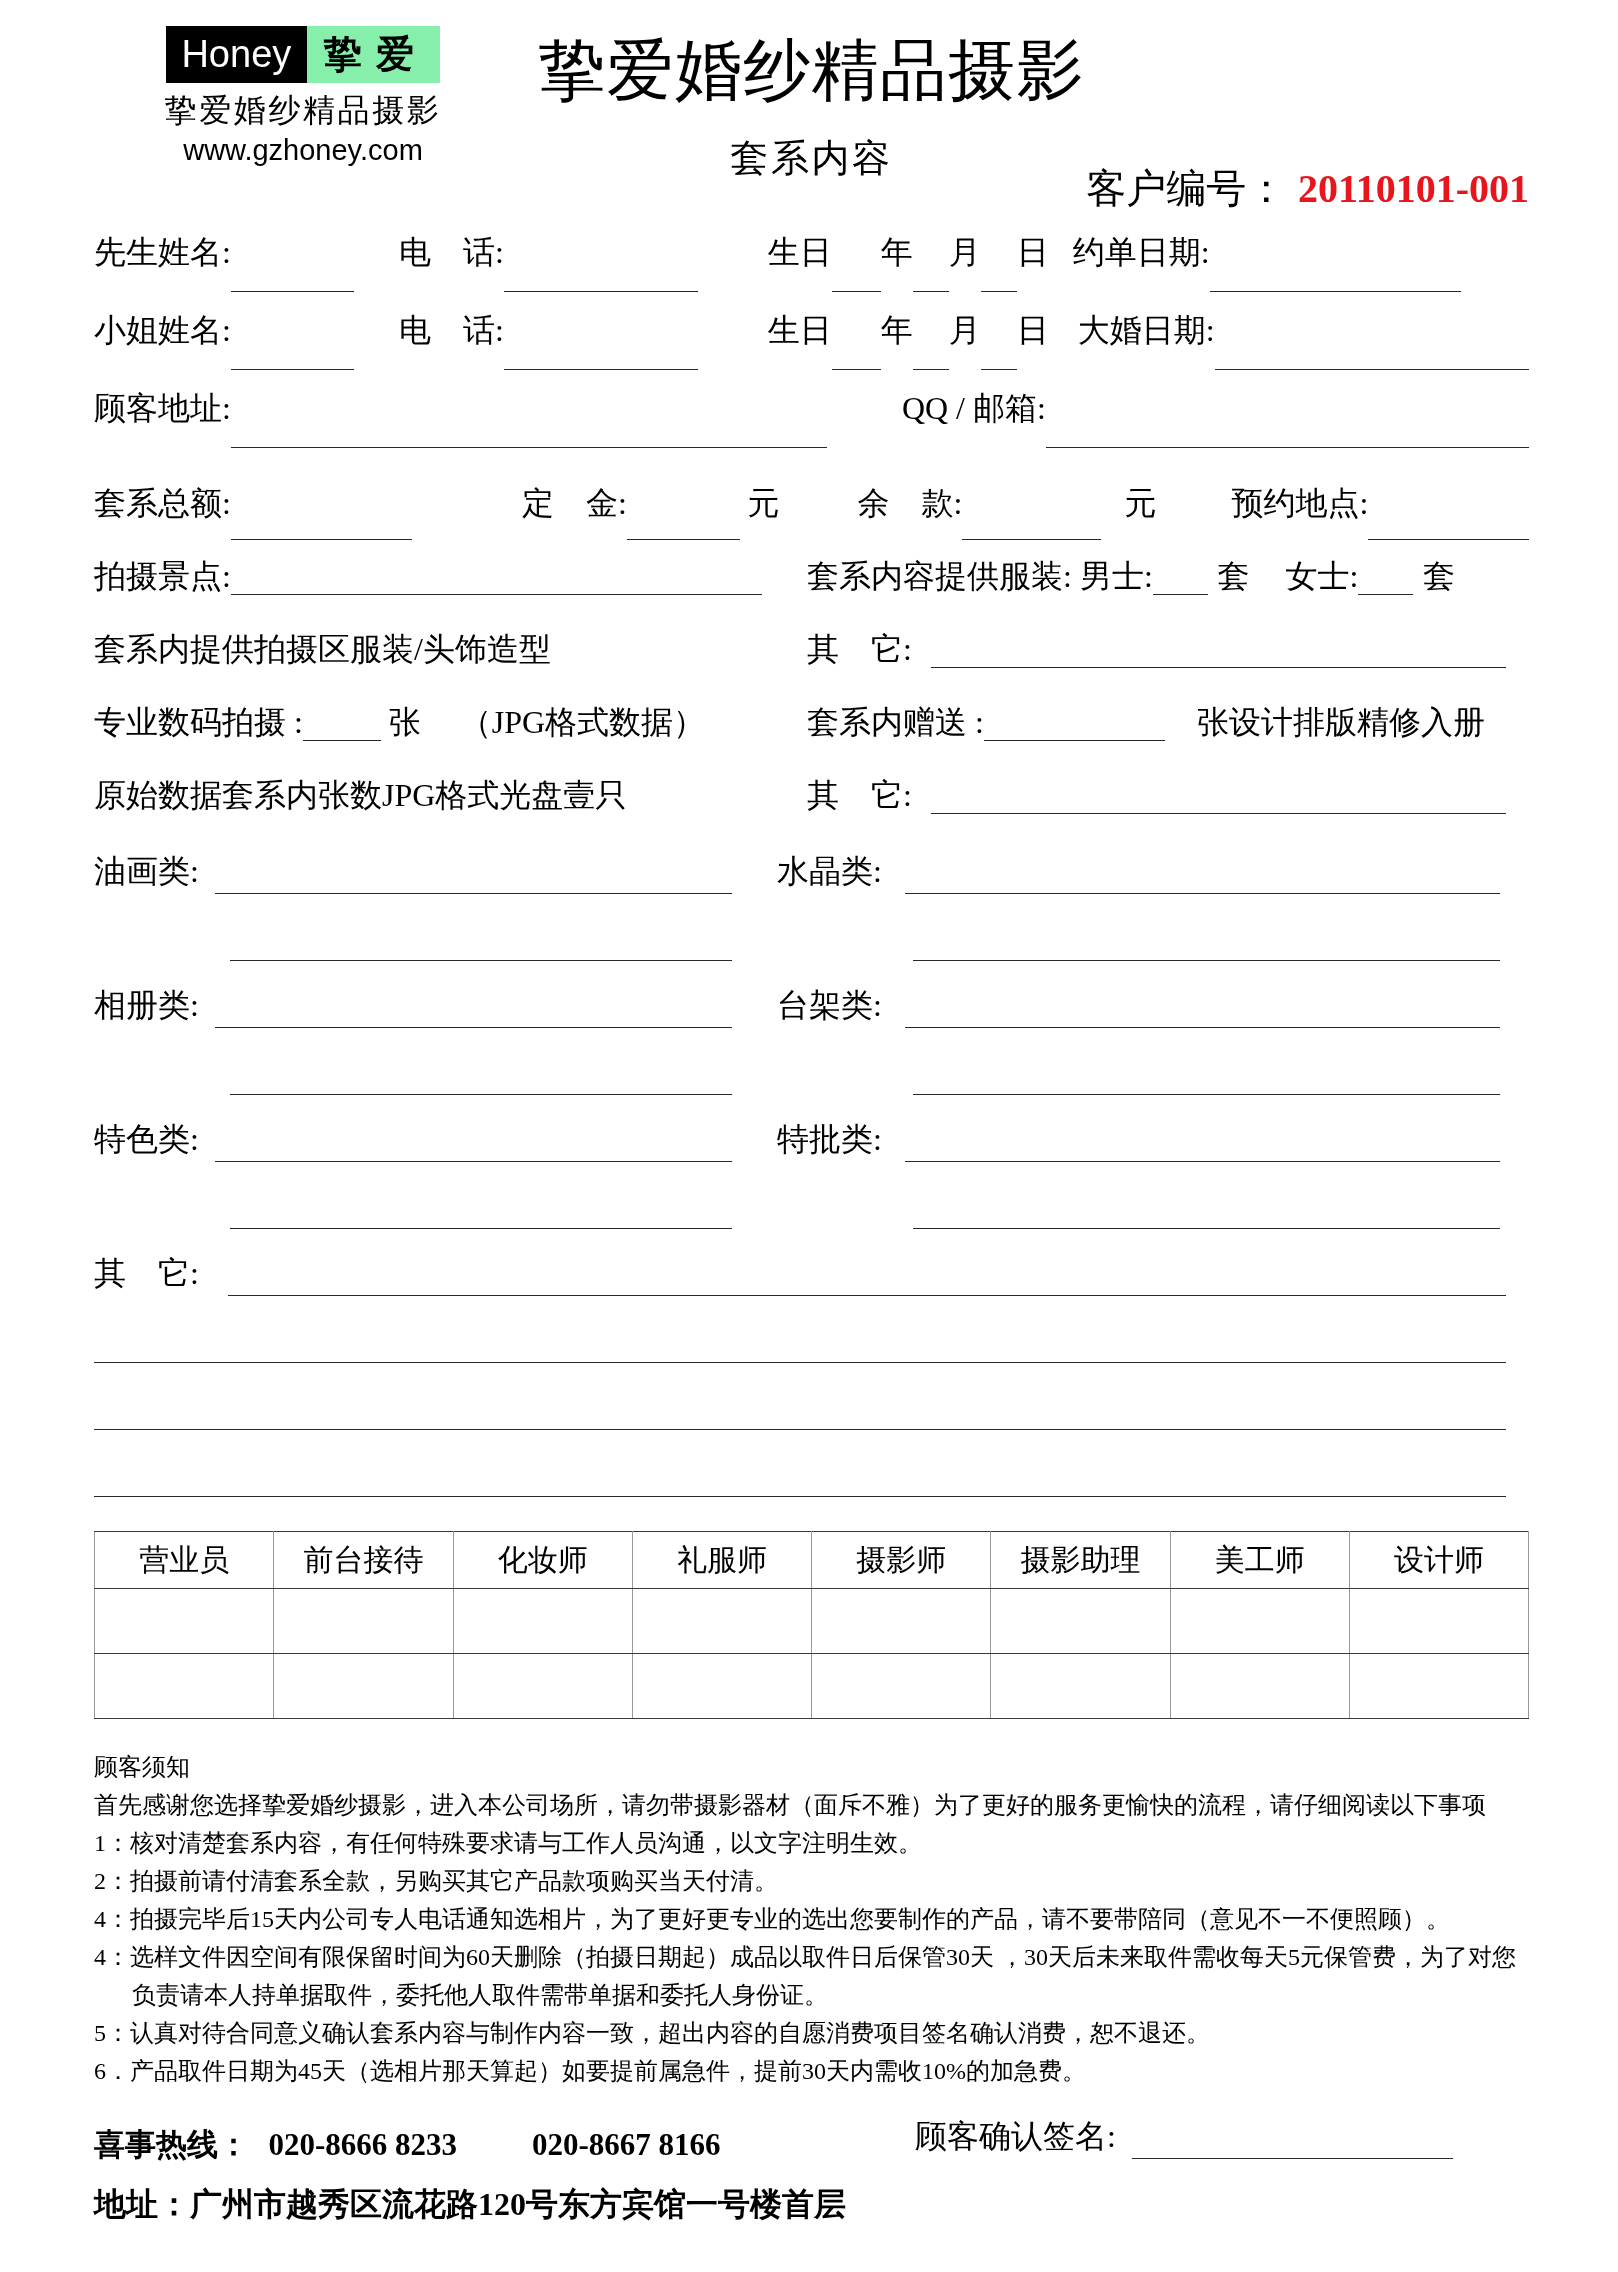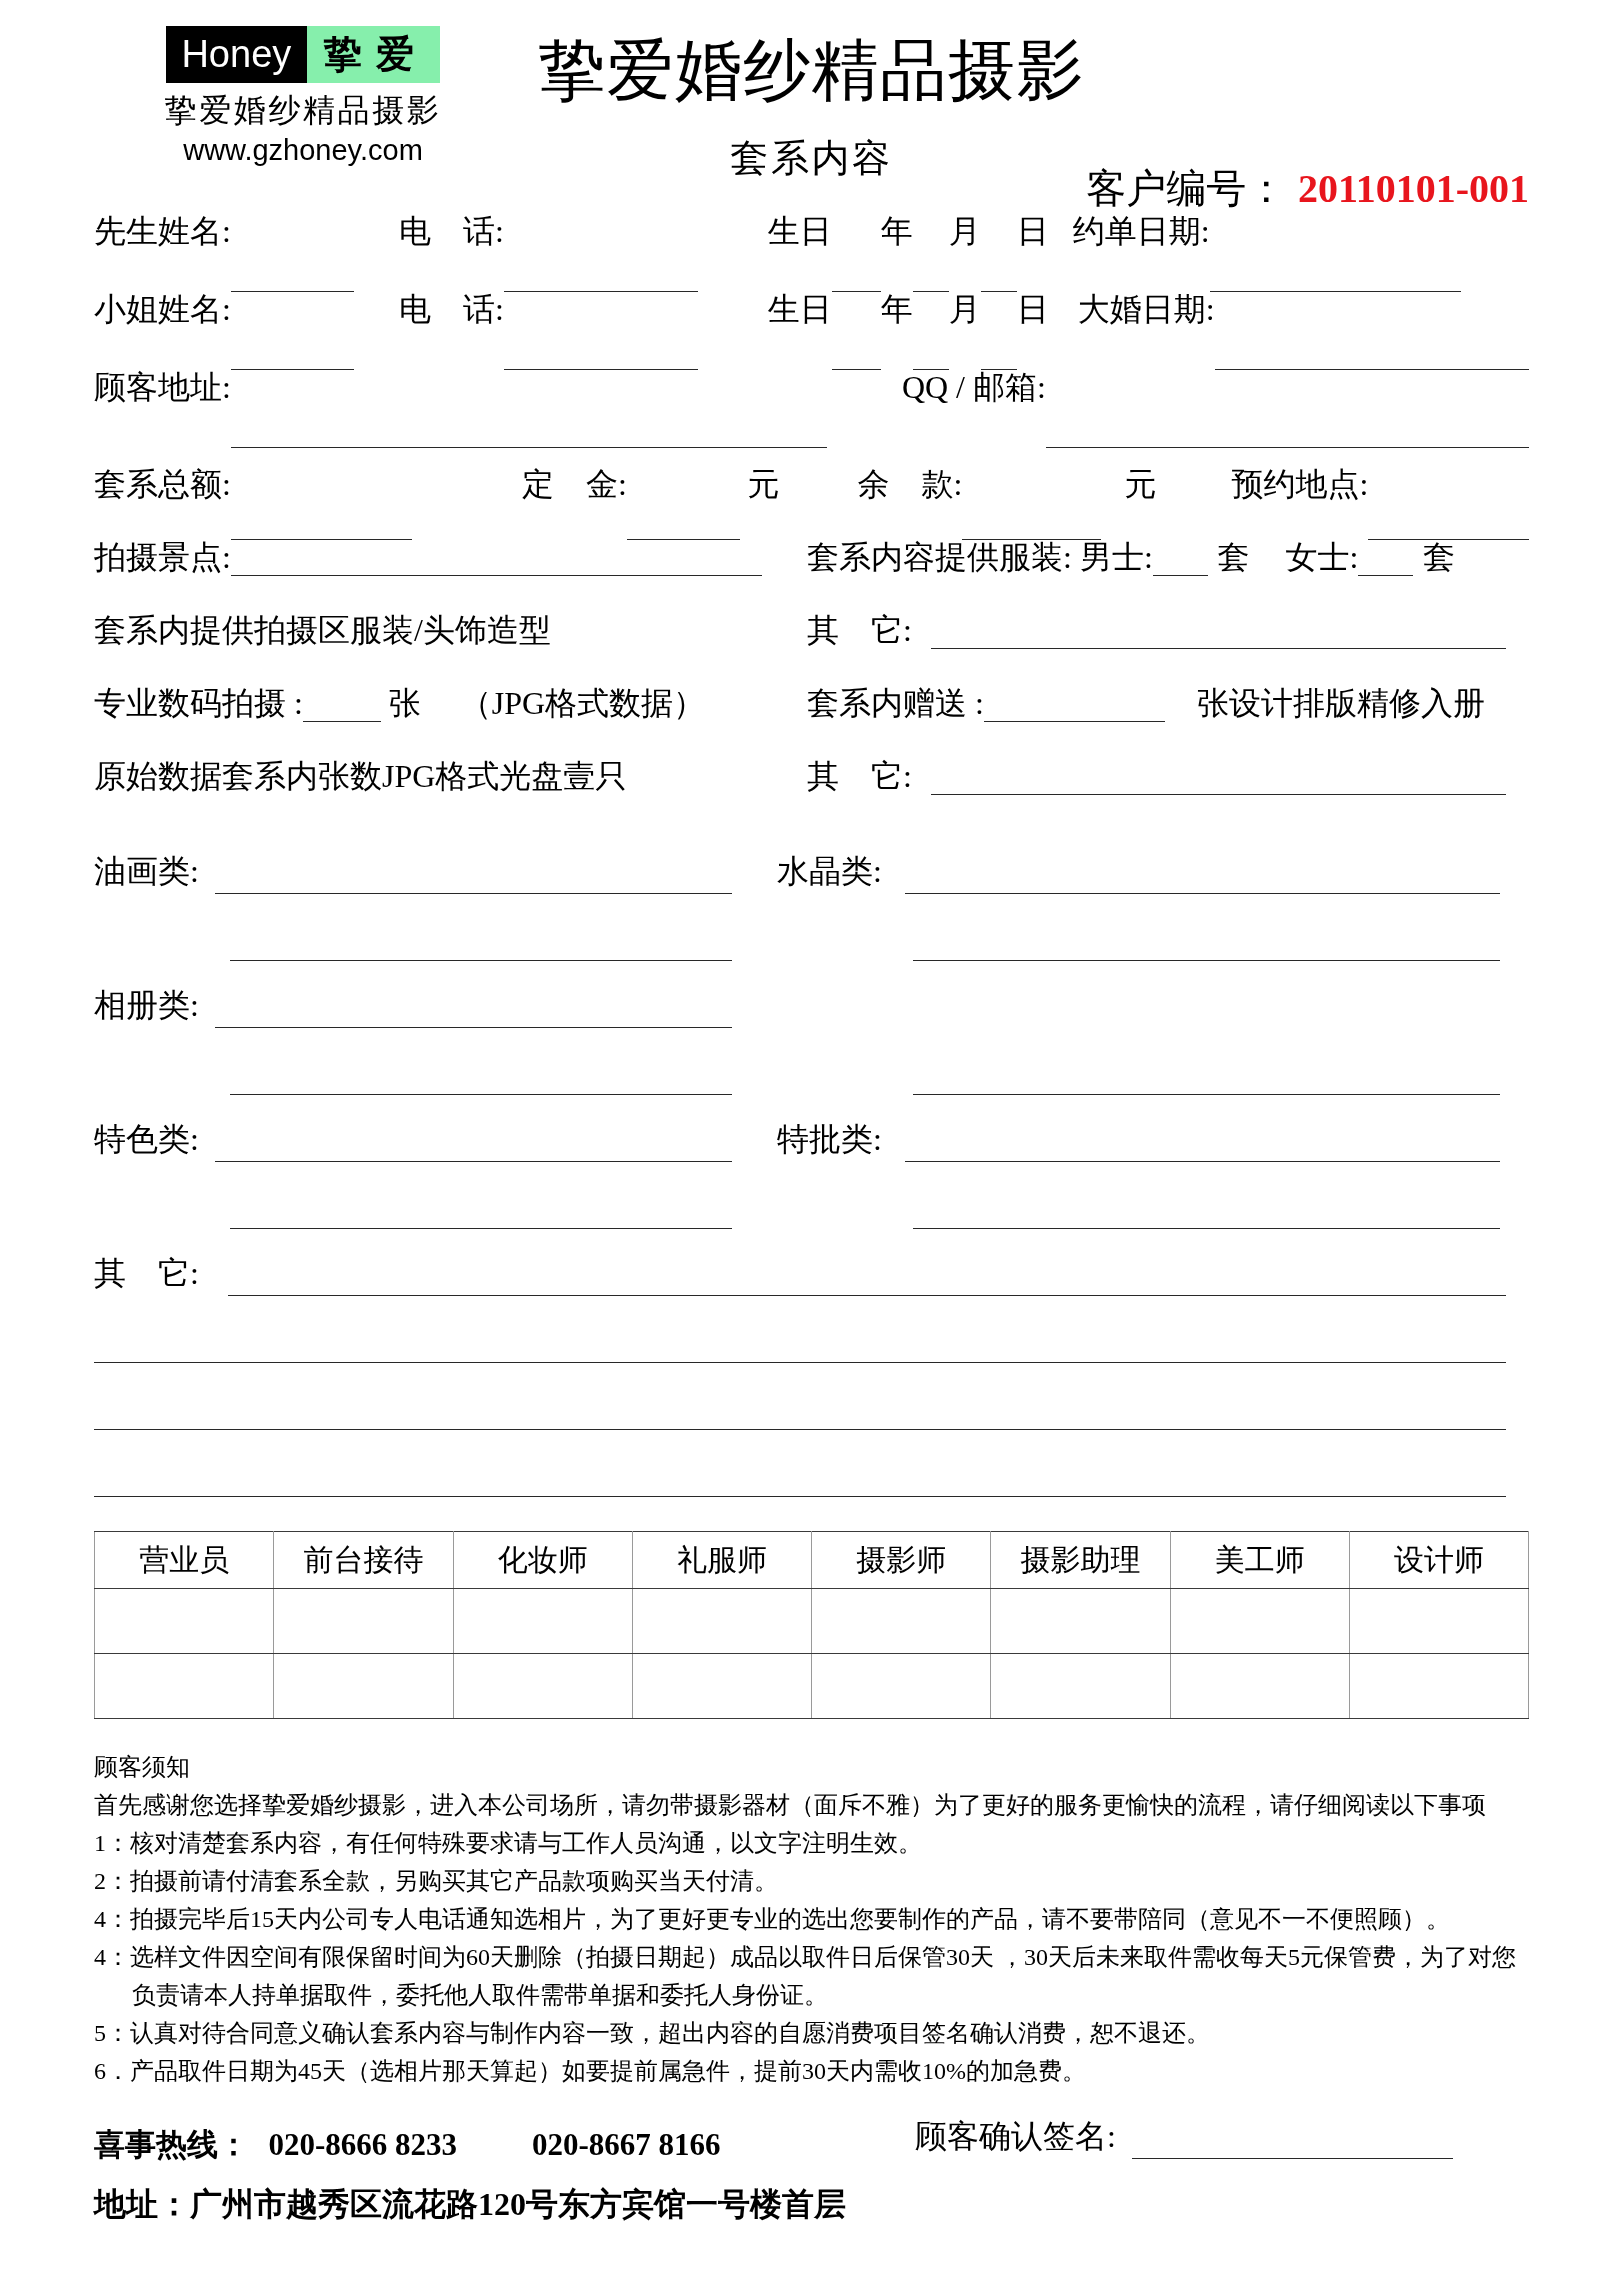--- a/index.html
+++ b/index.html
@@ -17,21 +17,21 @@
     font-family:"Liberation Sans","DejaVu Sans",sans-serif; }
   .logo-zhiai { background:#86efac; color:#000; font-weight:bold; padding:9px 11.7px 10.4px 17px; letter-spacing:14.3px; }
   .logo-company { font-size:32px; letter-spacing:2.6px; margin-top:5.2px; white-space:nowrap; }
   .logo-url { font-family:"Liberation Sans","DejaVu Sans",sans-serif; font-size:29px; margin-top:1.3px; }
   .title-wrap { position:absolute; left:0; right:0; top:24.6px; text-align:center; }
   .main-title { font-size:67px; font-weight:400; letter-spacing:1.3px; }
   .subtitle { font-size:38px; margin-top:17px; letter-spacing:2.6px; }
   .customer-no { position:absolute; right:0; top:161px; font-size:40px; }
   .customer-no .num { color:#e8151d; font-weight:bold; margin-left:11.7px; }
   
-  .frow { display:flex; align-items:flex-start; font-size:32px; line-height:1.12; height:78px; white-space:nowrap; }
+  .frow { display:flex; align-items:center; font-size:32px; line-height:1.12; height:78px; white-space:nowrap; }
   .frow.h112 { height:73px; }
   .frow.gap30 { margin-top:19.4px; }
   .blank { display:inline-block; border-bottom:1.9px solid #282828; align-self:flex-end; }
   .cell-l { width:713px; display:flex; align-items:flex-end; }
   .cell-r { flex:1; display:flex; align-items:flex-end; }
   .grow { flex:1 1 auto; }
   
   .crow { display:flex; align-items:flex-end; font-size:32px; height:67px; white-space:nowrap; }
   .crow.first { height:62px; }
   .cat-l { width:683px; display:flex; align-items:flex-start; }
@@ -196,20 +196,24 @@
     </div>
     <div class="cat-r">
       <span class="blank grow" style="margin-left:136px;margin-right:29px"></span>
     </div>
   </div>
 
   <div class="crow">
     <div class="cat-l">
       <span>相册类:</span>
       <span class="blank grow" style="margin-left:16px;margin-right:45px"></span>
+    </div>
+    <div class="cat-r">
+      <span>台架类:</span>
+      <span class="blank grow" style="margin-left:23px;margin-right:29px"></span>
     </div>
   </div>
   <div class="crow">
     <div class="cat-l">
       <span class="blank grow" style="margin-left:136px;margin-right:45px"></span>
     </div>
     <div class="cat-r">
       <span class="blank grow" style="margin-left:136px;margin-right:29px"></span>
     </div>
   </div>

